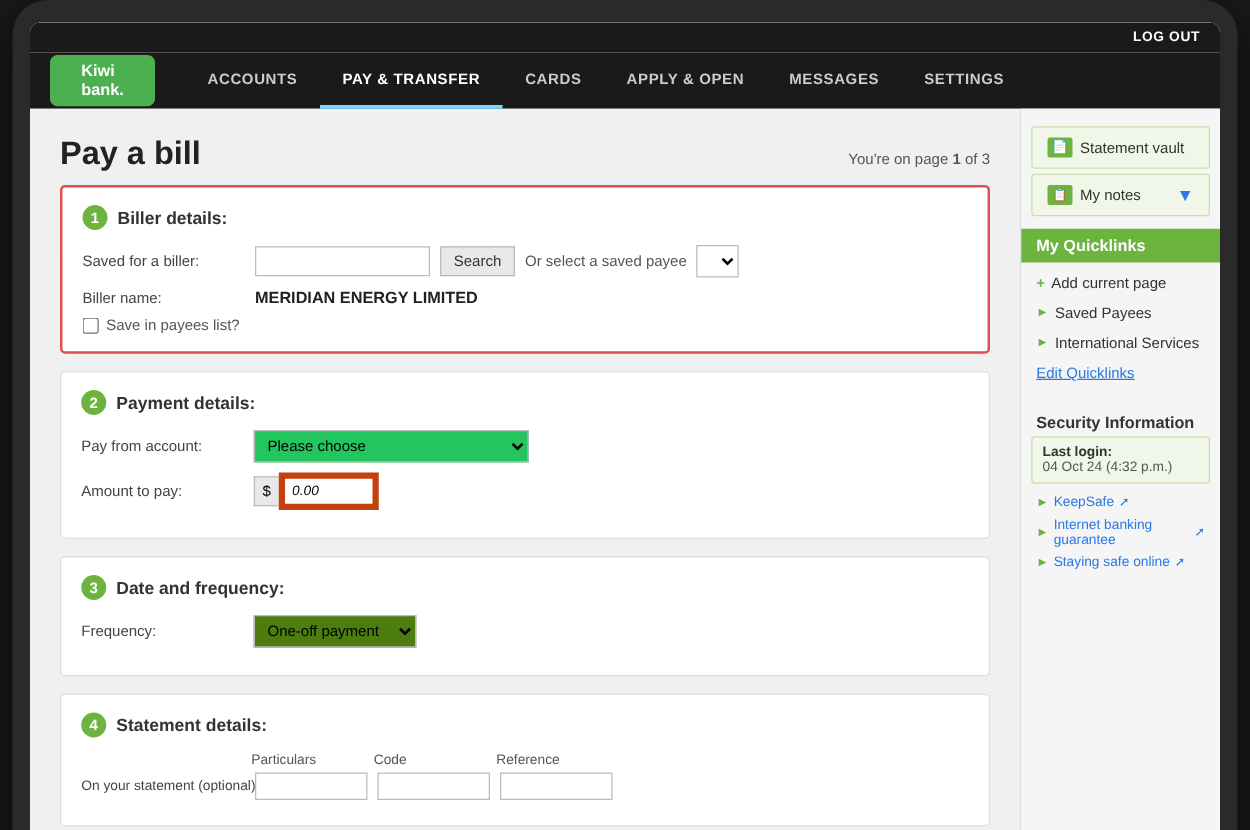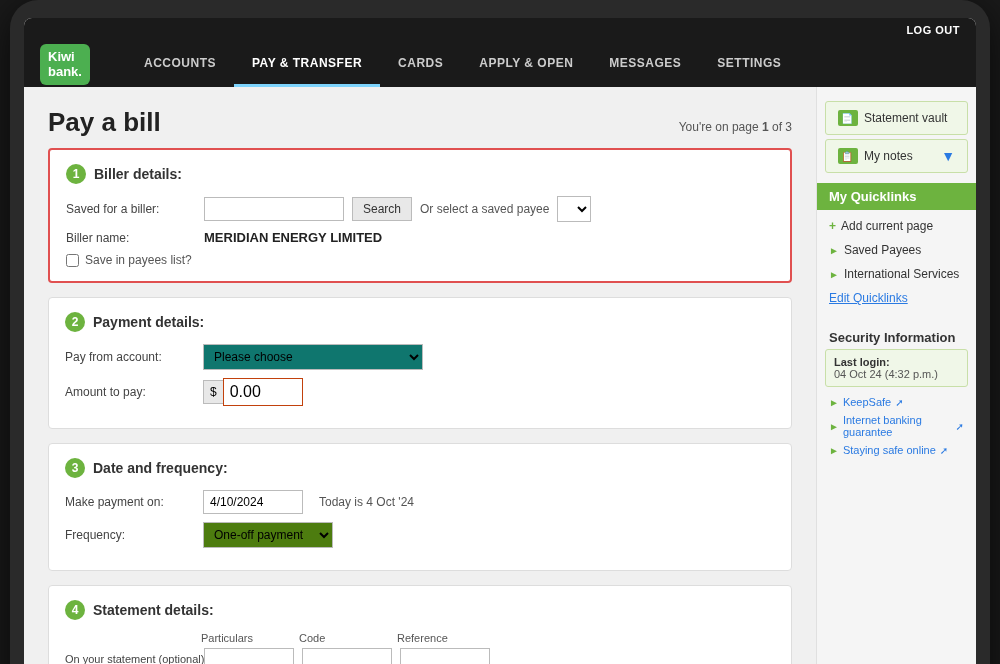--- a/index.html
+++ b/index.html
@@ -44,22 +44,22 @@
     
     .nav-bar {
       background: #1a1a1a;
       display: flex;
       align-items: center;
       padding: 0 16px;
     }
     .logo-box {
       background: #4caf50;
       border-radius: 6px;
-      padding: 6px 8px;
-      margin-right: 36px;
+      padding: 6px 25px;
+      margin-right: 24px;
       line-height: 1.1;
     }
     .logo-box .logo-kiwi { color: #fff; font-size: 13px; font-weight: bold; }
     .logo-box .logo-bank { color: #fff; font-size: 13px; font-weight: bold; }
     .nav-items {
       display: flex;
       gap: 0;
     }
     .nav-item {
       color: #ccc;
@@ -177,35 +177,36 @@
       gap: 6px;
       margin-top: 4px;
     }
     .checkbox-label { font-size: 12px; color: #555; }
     
     .pay-from-select {
       border: 1px solid #bbb;
       padding: 4px 6px;
       font-size: 12px;
       width: 220px;
-      background: #0f766e;
+      background: #22c55e;
     }
     .amount-row { display: flex; align-items: center; gap: 0; }
     .currency-symbol {
       background: #e8e8e8;
       border: 1px solid #bbb;
       border-right: none;
       padding: 4px 6px;
       font-size: 12px;
     }
     .amount-input {
-      border: 1px solid #c2410c;
-      padding: 4px 6px;
-      font-size: 16px;
+      border: 5px solid #c2410c;
+      padding: 4px 6px;
+      font-size: 11px;
       width: 80px;
+      font-style: italic;
     }
     
     .date-input {
       border: 1px solid #bbb;
       padding: 4px 6px;
       font-size: 12px;
       width: 100px;
     }
     .today-label { font-size: 12px; color: #555; margin-left: 8px; }
     .freq-select {
@@ -395,25 +396,20 @@
             </div>
           </div>
         </div>
 
         <div class="section-card">
           <div class="section-header">
             <div class="section-number">3</div>
             <div class="section-title">Date and frequency:</div>
           </div>
           <div class="form-row">
-            <div class="form-label">Make payment on:</div>
-            <input class="date-input form-input" type="text" value="4/10/2024" style="">
-            <span class="today-label">Today is 4 Oct '24</span>
-          </div>
-          <div class="form-row">
             <div class="form-label">Frequency:</div>
             <select class="freq-select form-input">
               <option>One-off payment</option>
             </select>
           </div>
         </div>
 
         <div class="section-card">
           <div class="section-header">
             <div class="section-number">4</div>

